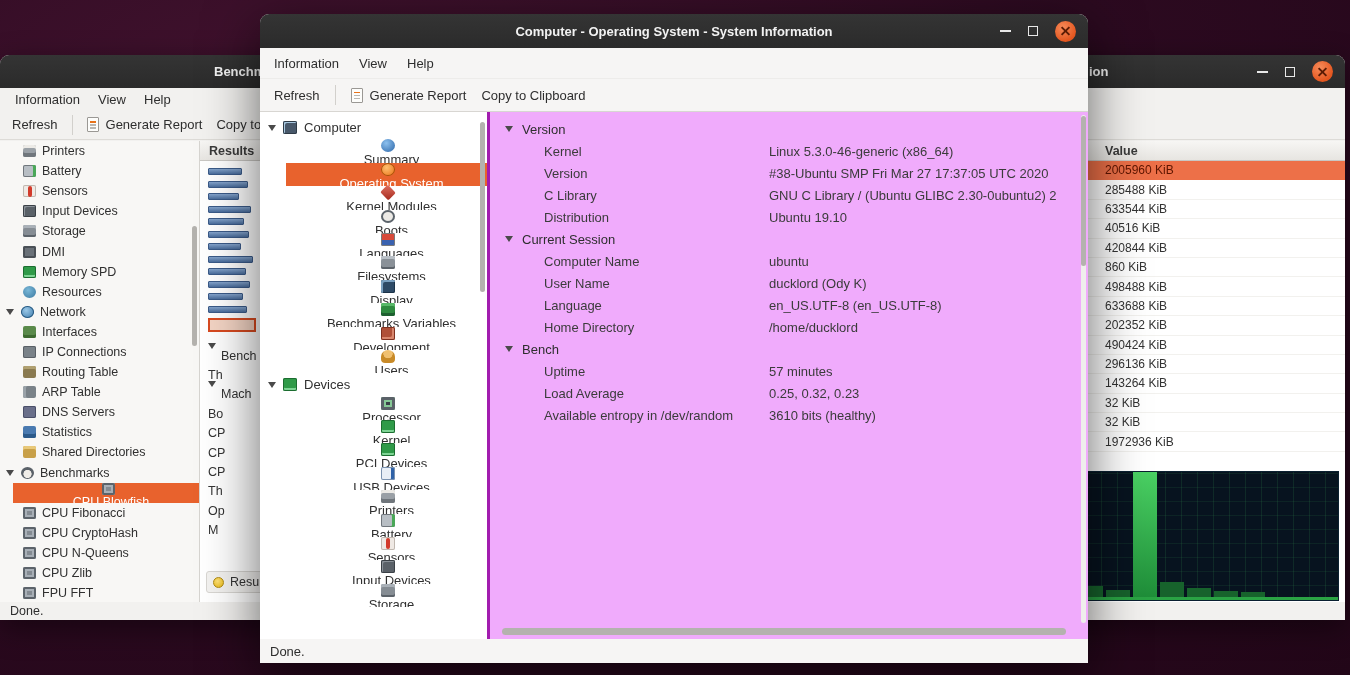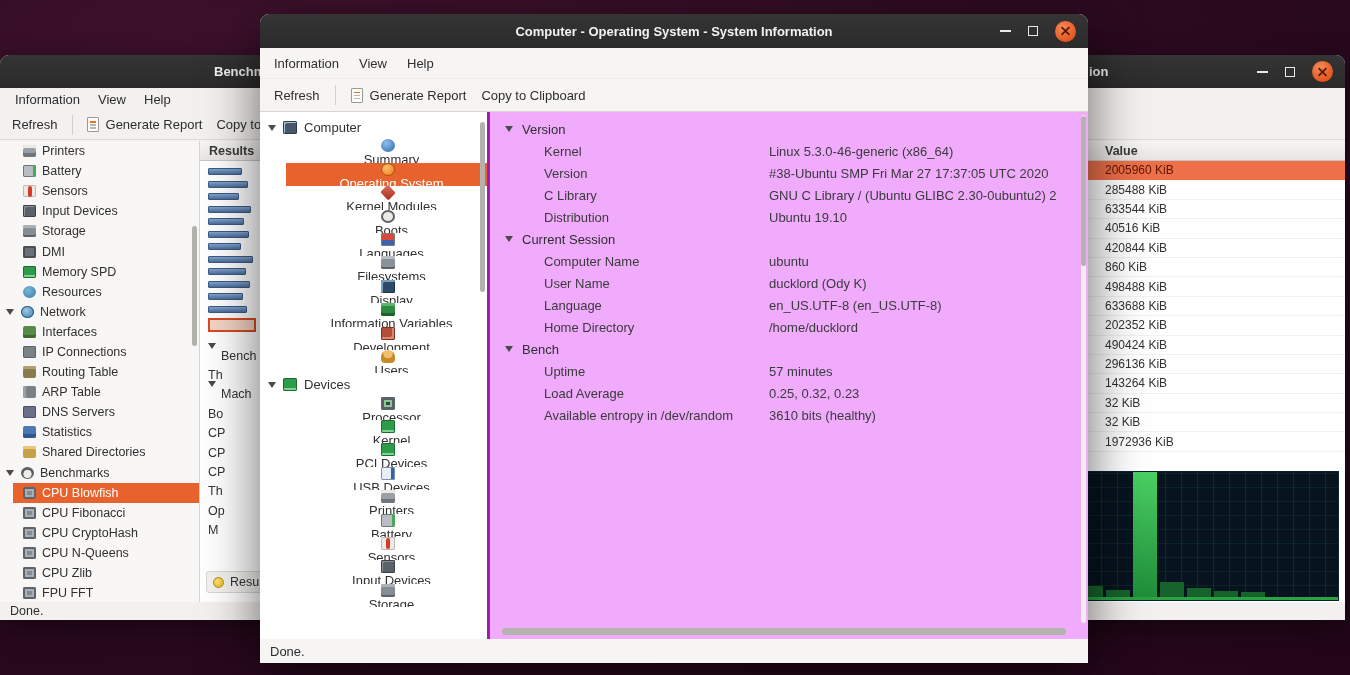--- a/index.html
+++ b/index.html
@@ -34,21 +34,21 @@
   .bw-toolbar { height:30px; display:flex; align-items:center; gap:14px; padding-left:12px; font-size:13px; color:#2e2e2e;
     background:#f2f1ef; border-bottom:1px solid #dddbd7; }
   .bw-content { position:absolute; top:86px; bottom:18px; left:0; right:0; background:#f2f1ef; overflow:hidden; }
   .bw-status { position:absolute; bottom:0; left:0; right:0; height:18px; display:flex; align-items:center;
     padding-left:10px; font-size:12.5px; color:#2e2e2e; }
 
   .bw-sidebar { position:absolute; left:0; top:0; bottom:0; width:200px; background:#f8f7f5; border-right:1px solid #d6d4d0; overflow:hidden; }
   .bw-sidebar .trow { height:20.1px; font-size:12.5px; }
   .bw-sidebar .trow.lvl0 { padding-left:6px; }
   .bw-sidebar .trow.lvl1 { padding-left:23px; }
-  .bw-sidebar .trow.selected { background:linear-gradient(90deg,#f8f7f5 13px,#e8622d 13px); color:#fff; }
+  .bw-sidebar .trow.selected { background:linear-gradient(90deg,#f8f7f5 13px,#e8622d 13px); color:#fff;flex-direction:column; }
   .bw-sidebar .icn { width:13px; height:12px; margin-right:6px; }
   .bw-vscroll { position:absolute; right:2px; top:85px; width:5px; height:120px; background:#b4b2ae; border-radius:3px; }
 
   .bw-results { position:absolute; left:200px; top:0; bottom:0; width:562px; background:#fff; border-right:1px solid #d6d4d0; overflow:hidden; }
   .panel-head { height:20px; background:linear-gradient(#f7f6f4,#e7e5e1); border-bottom:1px solid #c9c7c3;
     display:flex; align-items:center; padding-left:9px; font-size:12.5px; font-weight:bold; color:#3a3a3a; }
   .bbars { padding:7px 0 0 8px; }
   .bbar { height:7px; margin-bottom:5.5px; background:linear-gradient(#84a4cc,#4a6d9c); border:1px solid #3a5a88; border-radius:1px; }
   .hl-row { height:14px; width:48px; margin:3px 0 14px 8px; border:2px solid #d84a20; background:#f3d4c4; }
   .rrow { height:19.4px; display:flex; align-items:center; padding-left:8px; font-size:12.5px; color:#333; }
@@ -602,21 +602,21 @@
 
           <div class="trow lvl1">
 
             <span class="icn display"></span>
             <span class="tlabel">Display</span>
           </div>
 
           <div class="trow lvl1">
 
             <span class="icn envvars"></span>
-            <span class="tlabel">Information Variables</span>
+            <span class="tlabel">Benchmarks Variables</span>
           </div>
 
           <div class="trow lvl1">
 
             <span class="icn development"></span>
             <span class="tlabel">Development</span>
           </div>
 
           <div class="trow lvl1">
 

